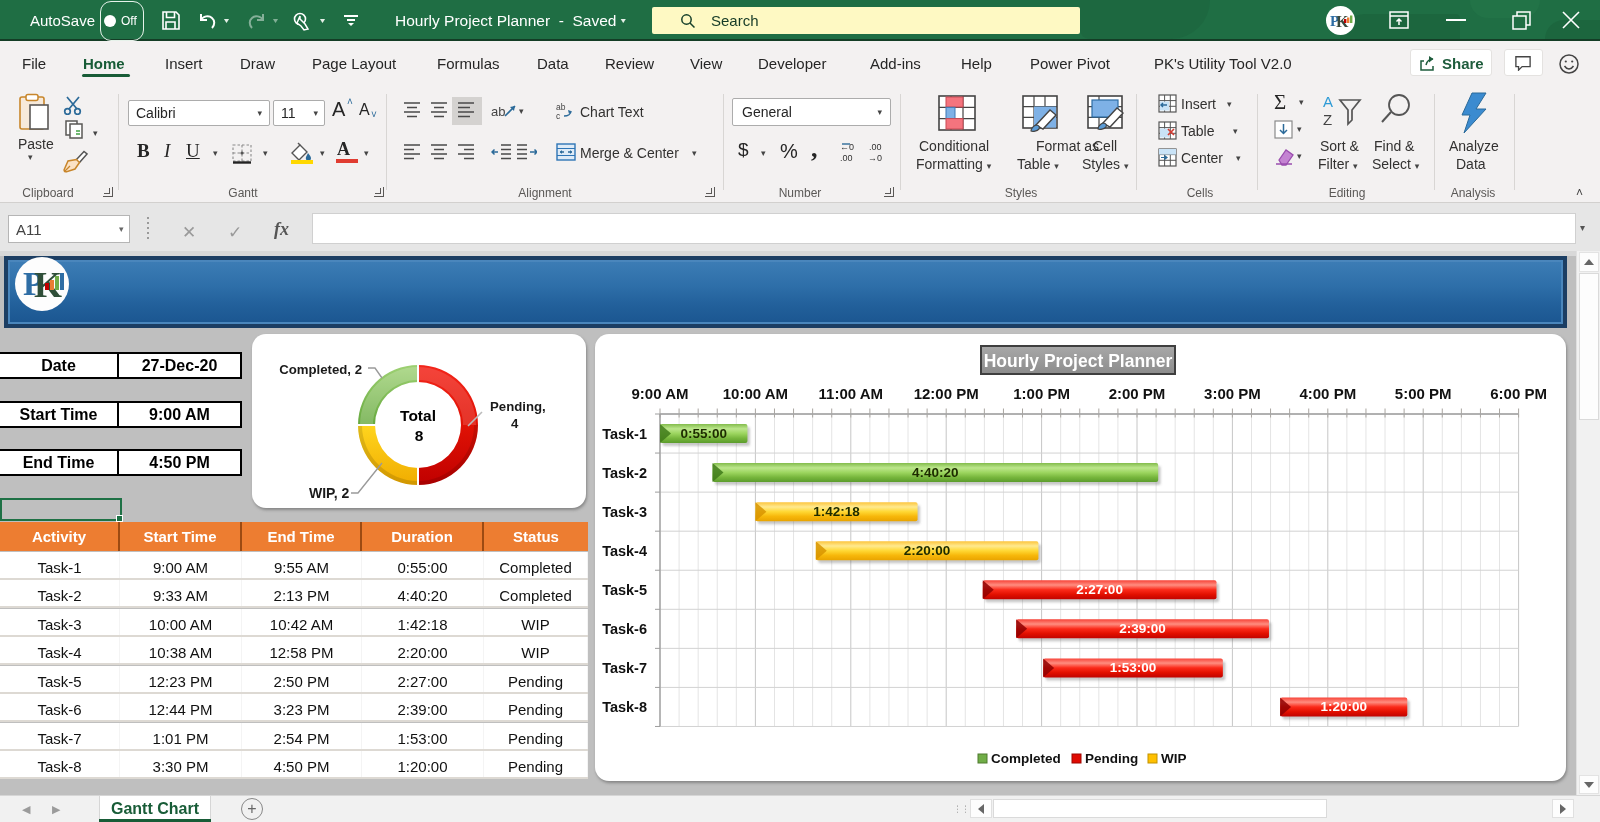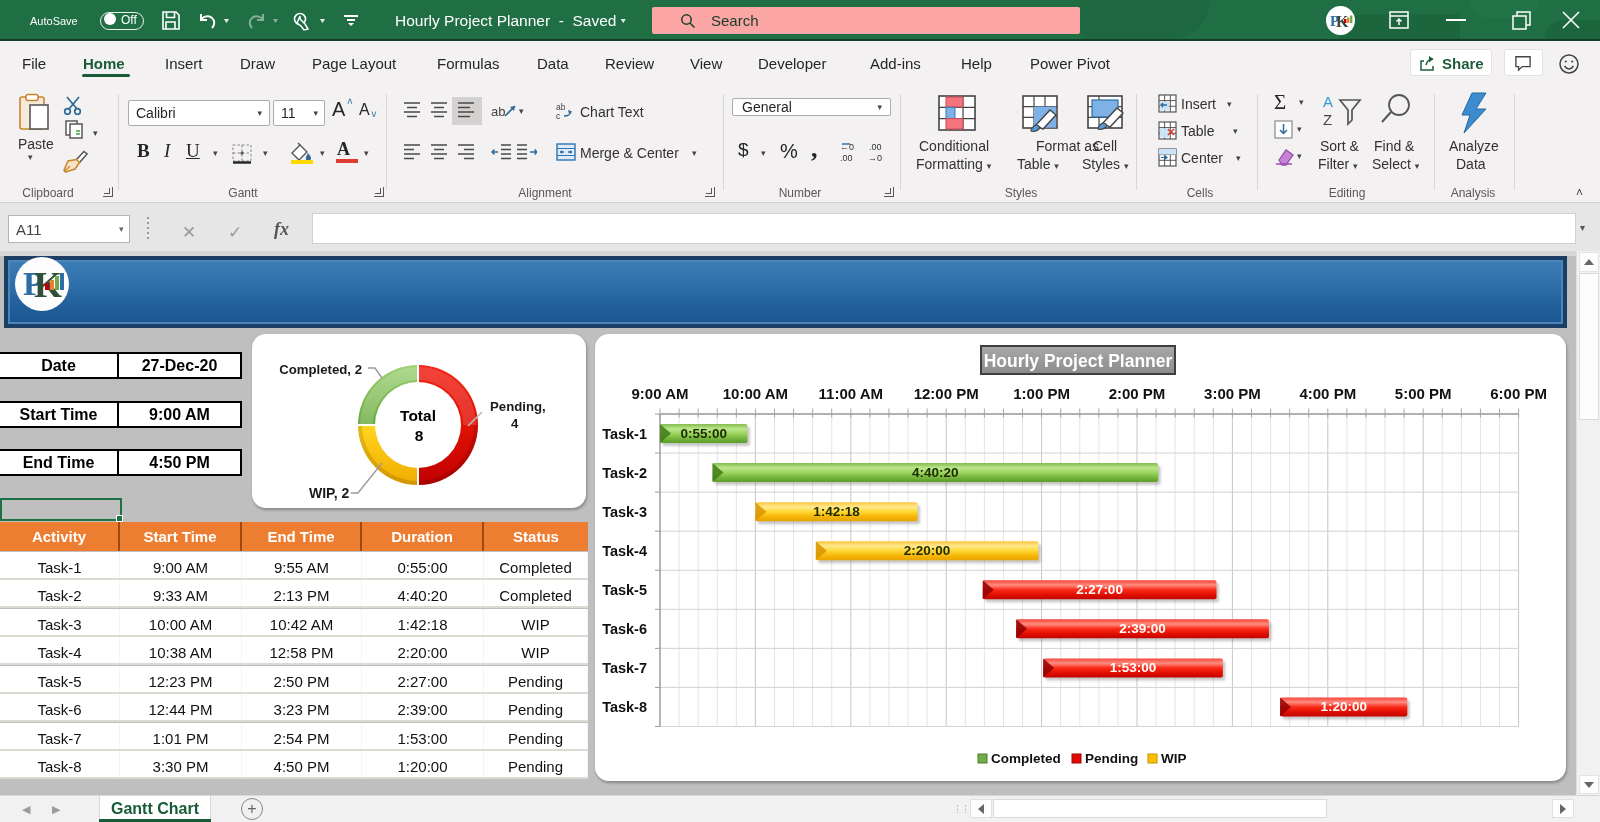--- a/index.html
+++ b/index.html
@@ -1,21 +1,21 @@
 <!DOCTYPE html>
 <html><head><meta charset="utf-8">
 <style>
 *{margin:0;padding:0;box-sizing:border-box}
 html,body{width:1600px;height:822px;overflow:hidden;font-family:"Liberation Sans",sans-serif;}
 .abs{position:absolute}
 #app{position:relative;width:1600px;height:822px;background:#BFBFBF}
 
 #titlebar{left:0;top:0;width:1600px;height:41px;background:#1F6E44;color:#fff;font-size:15px;border-bottom:2px solid #143D26}
 .tb-item{position:absolute;top:0;height:41px;display:flex;align-items:center;color:#fff}
-.pill{border:1px solid #E6F2EA;border-radius:11px;height:18px;width:44px;display:flex;font-size:12px;color:#fff}
+.pill{border:1px solid #E6F2EA;border-radius:11px;height:40px;width:44px;display:flex;align-items:center;font-size:12px;color:#fff}
 .pill .knob{width:12px;height:12px;border-radius:50%;background:#fff;margin-left:3px;margin-right:5px}
 .chev{font-size:10px;color:#E4F0E8;transform:scaleY(.8)}
 
 #tabrow{left:0;top:41px;width:1600px;height:47px;background:#F3F1F1;font-size:15px;color:#262626}
 .rtab{position:absolute;top:0;height:44px;display:flex;align-items:center}
 
 #ribbon{left:0;top:88px;width:1600px;height:115px;background:#F3F1F1;border-bottom:1px solid #D2D0CE;font-size:12px;color:#3B3A39}
 .gsep{position:absolute;top:6px;height:96px;width:1px;background:#D8D6D4}
 .glabel{position:absolute;top:98px;font-size:12px;color:#5A5856;width:120px;text-align:center}
 .launch{position:absolute;top:99px;width:10px;height:10px;border-right:1.4px solid #5A5856;border-bottom:1.4px solid #5A5856}
@@ -47,21 +47,21 @@
 #selcell:after{content:"";position:absolute;right:-3px;bottom:-3px;width:5px;height:5px;background:#1E7145;border:1px solid #fff}
 </style></head>
 <body>
 <div id="app">
 
   <div id="titlebar" class="abs">
     <div class="abs" style="left:1080px;top:0;width:130px;height:39px;background:#1D6840;border-radius:0 0 40px 10px"></div>
     <div class="abs" style="left:1340px;top:14px;width:120px;height:25px;background:#1C663E;border-radius:30px 5px 0 0"></div>
     <div class="abs" style="left:1470px;top:0;width:70px;height:18px;background:#227347;border-radius:0 0 25px 25px"></div>
     <div class="abs" style="left:1545px;top:20px;width:55px;height:19px;background:#1C663E;border-radius:25px 0 0 0"></div>
-    <div class="tb-item" style="left:30px;font-size:11px">AutoSave</div>
+    <div class="tb-item" style="left:30px;font-size:15px">AutoSave</div>
     <div class="tb-item" style="left:100px">
         <span class="pill"><span class="knob"></span>Off</span>
       </div>
     <svg class="abs" style="left:160px;top:10px" width="21" height="21" viewBox="0 0 21 21">
         <path d="M3 2h13l3 3v14H3z" fill="none" stroke="#fff" stroke-width="1.6"></path>
         <path d="M6.5 2v5.5h8V2M6 19v-7h9v7" fill="none" stroke="#fff" stroke-width="1.6"></path>
       </svg>
     <svg class="abs" style="left:197px;top:11px" width="20" height="19" viewBox="0 0 20 19">
         <path d="M4 3v6h6" fill="none" stroke="#fff" stroke-width="2"></path>
         <path d="M4 9c2-4 8-5 11-2 3 2.6 3 7 0 10" fill="none" stroke="#fff" stroke-width="2"></path>
@@ -75,21 +75,21 @@
     <svg class="abs" style="left:291px;top:10px" width="22" height="22" viewBox="0 0 22 22">
         <circle cx="9" cy="9" r="5.5" fill="none" stroke="#fff" stroke-width="1.6"></circle>
         <path d="M9 6v3l5 5 3 5-4 1-3-4-4-3z" fill="#1E6A41" stroke="#fff" stroke-width="1.5"></path>
       </svg>
     <div class="tb-item chev" style="left:320px">▾</div>
     <svg class="abs" style="left:343px;top:15px" width="16" height="12" viewBox="0 0 16 12">
         <path d="M1 1h14M4 5h8" stroke="#fff" stroke-width="1.8"></path>
         <path d="M5 8l3 3 3-3z" fill="#fff"></path>
       </svg>
     <div class="tb-item" style="left:395px;font-size:15.5px">Hourly Project Planner&nbsp; -&nbsp; Saved&nbsp;<span class="chev">▾</span></div>
-    <div class="abs" style="left:652px;top:7px;width:428px;height:27px;background:#fca5a5;border-radius:2px;display:flex;align-items:center;color:#153A26;font-size:15px">
+    <div class="abs" style="left:652px;top:7px;width:428px;height:27px;background:#fef9c3;border-radius:2px;display:flex;align-items:center;color:#153A26;font-size:15px">
       <svg style="margin-left:28px" width="16" height="16" viewBox="0 0 16 16">
           <circle cx="6.5" cy="6.5" r="4.7" fill="none" stroke="#16402A" stroke-width="1.5"></circle>
           <path d="M10 10l4.5 4.5" stroke="#16402A" stroke-width="1.5"></path>
         </svg>
       <span style="margin-left:15px">Search</span>
     </div>
     <div class="abs" style="left:1326px;top:6px;width:29px;height:29px;border-radius:50%;background:#fff;overflow:hidden">
       <svg width="29" height="29" viewBox="0 0 29 29">
           <text x="4" y="20" font-size="15" font-weight="bold" fill="#2E6DA4" font-family="Liberation Serif,serif">P</text>
           <text x="10" y="21" font-size="16" font-weight="bold" fill="#3A4A3E" font-family="Liberation Serif,serif">K</text>
@@ -121,20 +121,21 @@
     <div class="rtab" style="left:240px">Draw</div>
     <div class="rtab" style="left:312px">Page Layout</div>
     <div class="rtab" style="left:437px">Formulas</div>
     <div class="rtab" style="left:537px">Data</div>
     <div class="rtab" style="left:605px">Review</div>
     <div class="rtab" style="left:690px">View</div>
     <div class="rtab" style="left:758px">Developer</div>
     <div class="rtab" style="left:870px">Add-ins</div>
     <div class="rtab" style="left:961px">Help</div>
     <div class="rtab" style="left:1030px">Power Pivot</div>
+    <div class="rtab" style="left:1154px">PK's Utility Tool V2.0</div>
     <div class="abs" style="left:1410px;top:8px;width:82px;height:27px;background:#fff;border:1px solid #E4E2E0;border-radius:3px"></div>
     <div class="abs" style="left:1504px;top:8px;width:39px;height:27px;background:#fff;border:1px solid #E4E2E0;border-radius:3px"></div>
     <div class="rtab" style="left:1419px;color:#1E5C3C;font-weight:bold">
       <svg width="17" height="16" viewBox="0 0 17 16" style="margin-right:6px">
           <path d="M5 6H2v9h12v-4" fill="none" stroke="#1E5C3C" stroke-width="1.5"></path>
           <path d="M7 10c1-4 3-6 7-6" fill="none" stroke="#1E5C3C" stroke-width="1.5"></path>
           <path d="M10 1l4.5 3L10 7.5z" fill="#1E5C3C"></path>
         </svg>Share</div>
     <svg class="abs" style="left:1514px;top:14px" width="18" height="16" viewBox="0 0 20 18">
         <path d="M2 2h16v11H9l-4 4v-4H2z" fill="none" stroke="#444" stroke-width="1.5"></path>
@@ -267,21 +268,21 @@
     <div class="rbtxt" style="left:580px;top:16px">Chart Text</div>
     <svg class="abs" style="left:556px;top:55px" width="20" height="18" viewBox="0 0 20 18">
         <rect x="1" y="1" width="18" height="16" fill="#DEEBF7" stroke="#2E75B6" stroke-width="1.4"></rect>
         <path d="M1 5.5h18M1 12.5h18" stroke="#2E75B6" stroke-width="1"></path>
         <path d="M4 9h4M16 9h-4" stroke="#2B6A99" stroke-width="1.4"></path>
         <path d="M4 9l2-2v4zM16 9l-2-2v4z" fill="#2B6A99"></path>
       </svg>
     <div class="rbtxt" style="left:580px;top:57px">Merge &amp; Center</div>
     <div class="abs" style="left:692px;top:60px;font-size:9px;color:#444">▾</div>
 
-    <div class="combo" style="left:732px;top:10px;width:159px;height:18px;padding-left:9px">General<span style="position:absolute;right:8px;font-size:9px;color:#444">▾</span></div>
+    <div class="combo" style="left:732px;top:10px;width:159px;height:28px;padding-left:9px">General<span style="position:absolute;right:8px;font-size:9px;color:#444">▾</span></div>
     <div class="abs" style="left:738px;top:51px;font-size:19px;color:#262626">$</div>
     <div class="abs" style="left:761px;top:60px;font-size:9px;color:#444">▾</div>
     <div class="abs" style="left:780px;top:52px;font-size:20px;color:#262626">%</div>
     <div class="abs" style="left:811px;top:46px;font-size:26px;font-weight:bold;font-family:'Liberation Serif',serif;color:#262626">,</div>
     <svg class="abs" style="left:840px;top:53px" width="23" height="22" viewBox="0 0 23 22">
         <text x="0" y="9" font-size="9" fill="#333">←0</text>
         <text x="0" y="20" font-size="9" fill="#333">.00</text>
         <path d="M2 3h8" stroke="#2B6A99" stroke-width="1.4"></path>
       </svg>
     <svg class="abs" style="left:868px;top:53px" width="23" height="22" viewBox="0 0 23 22">

